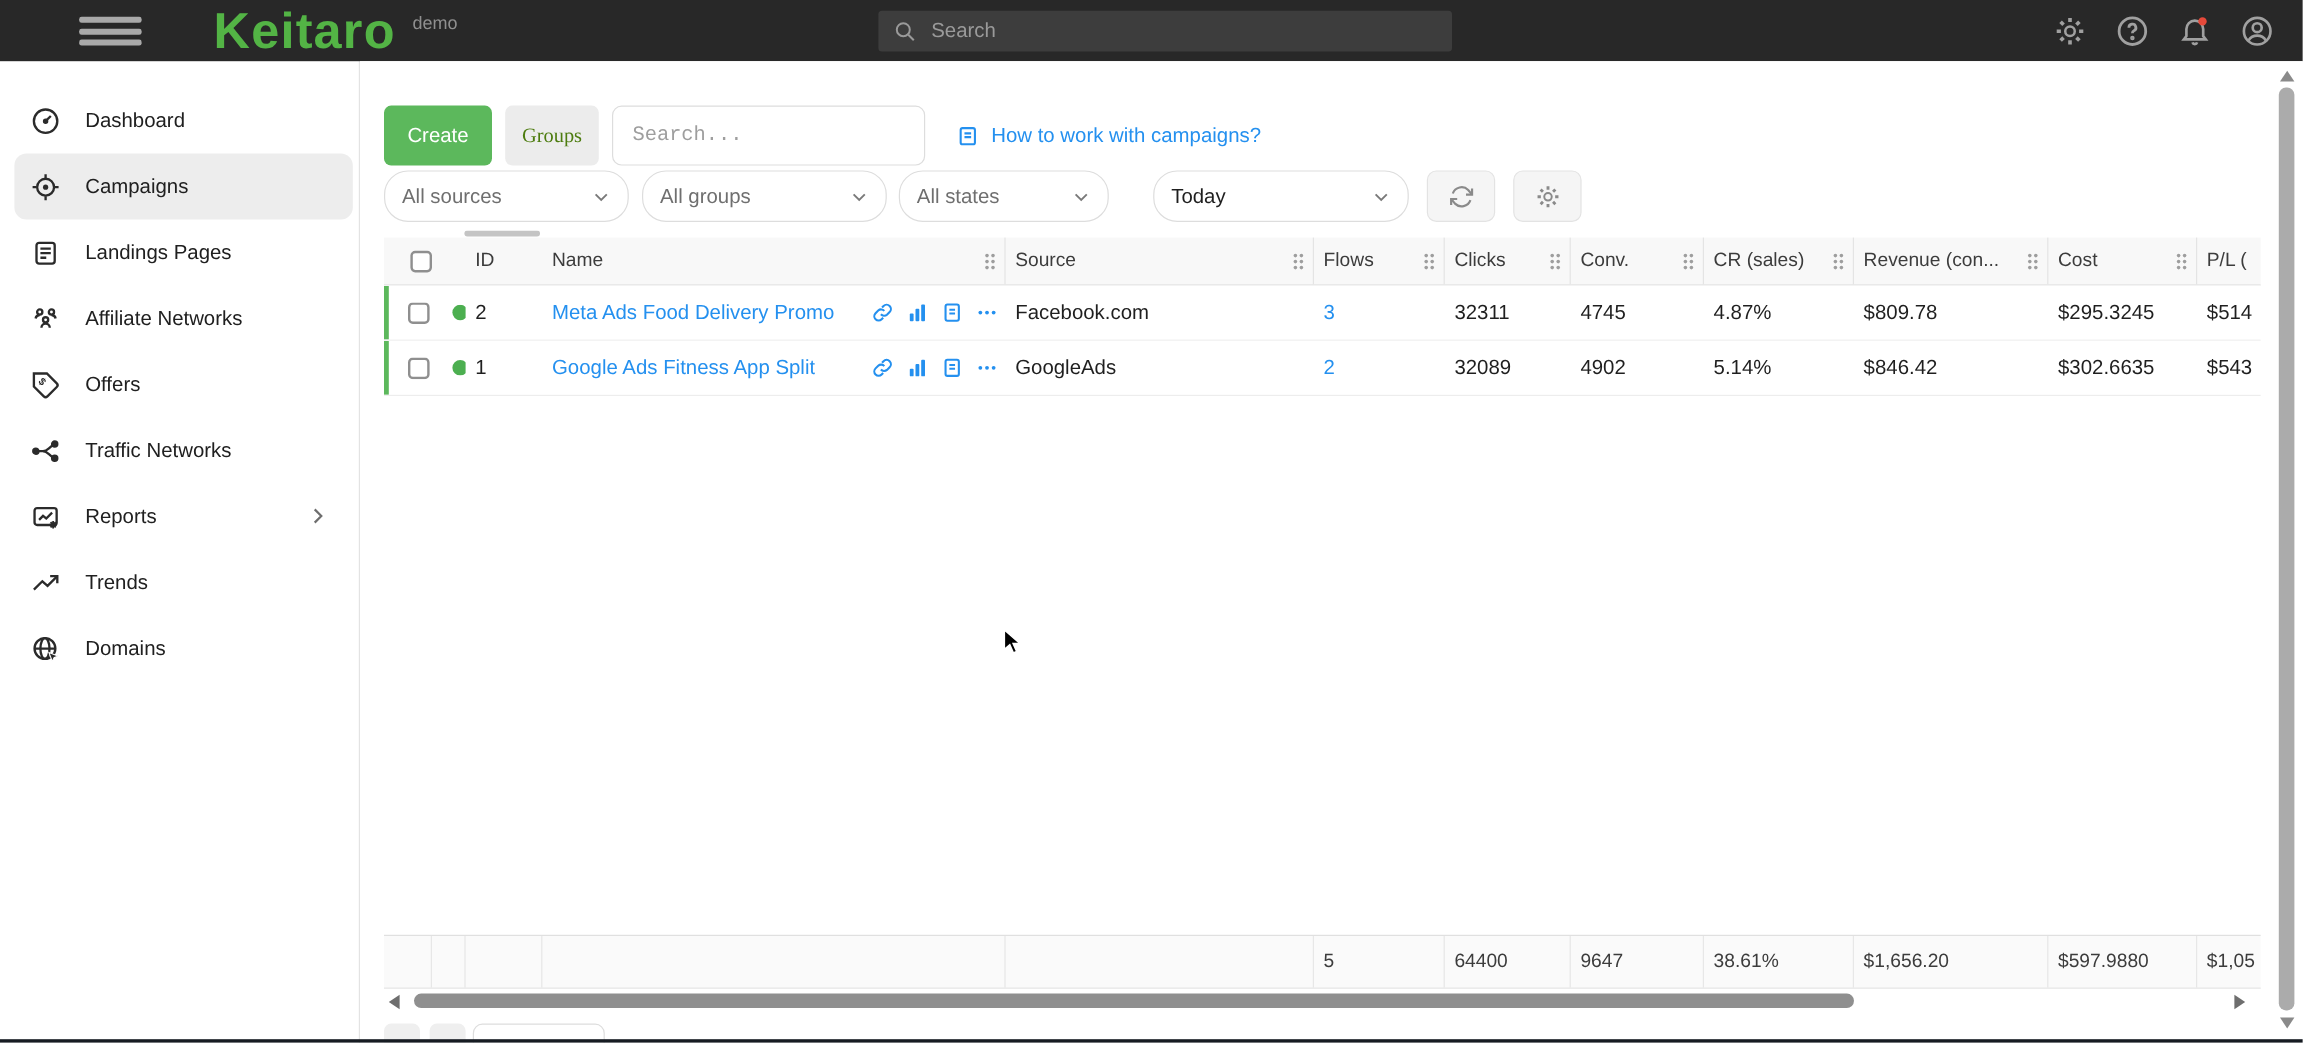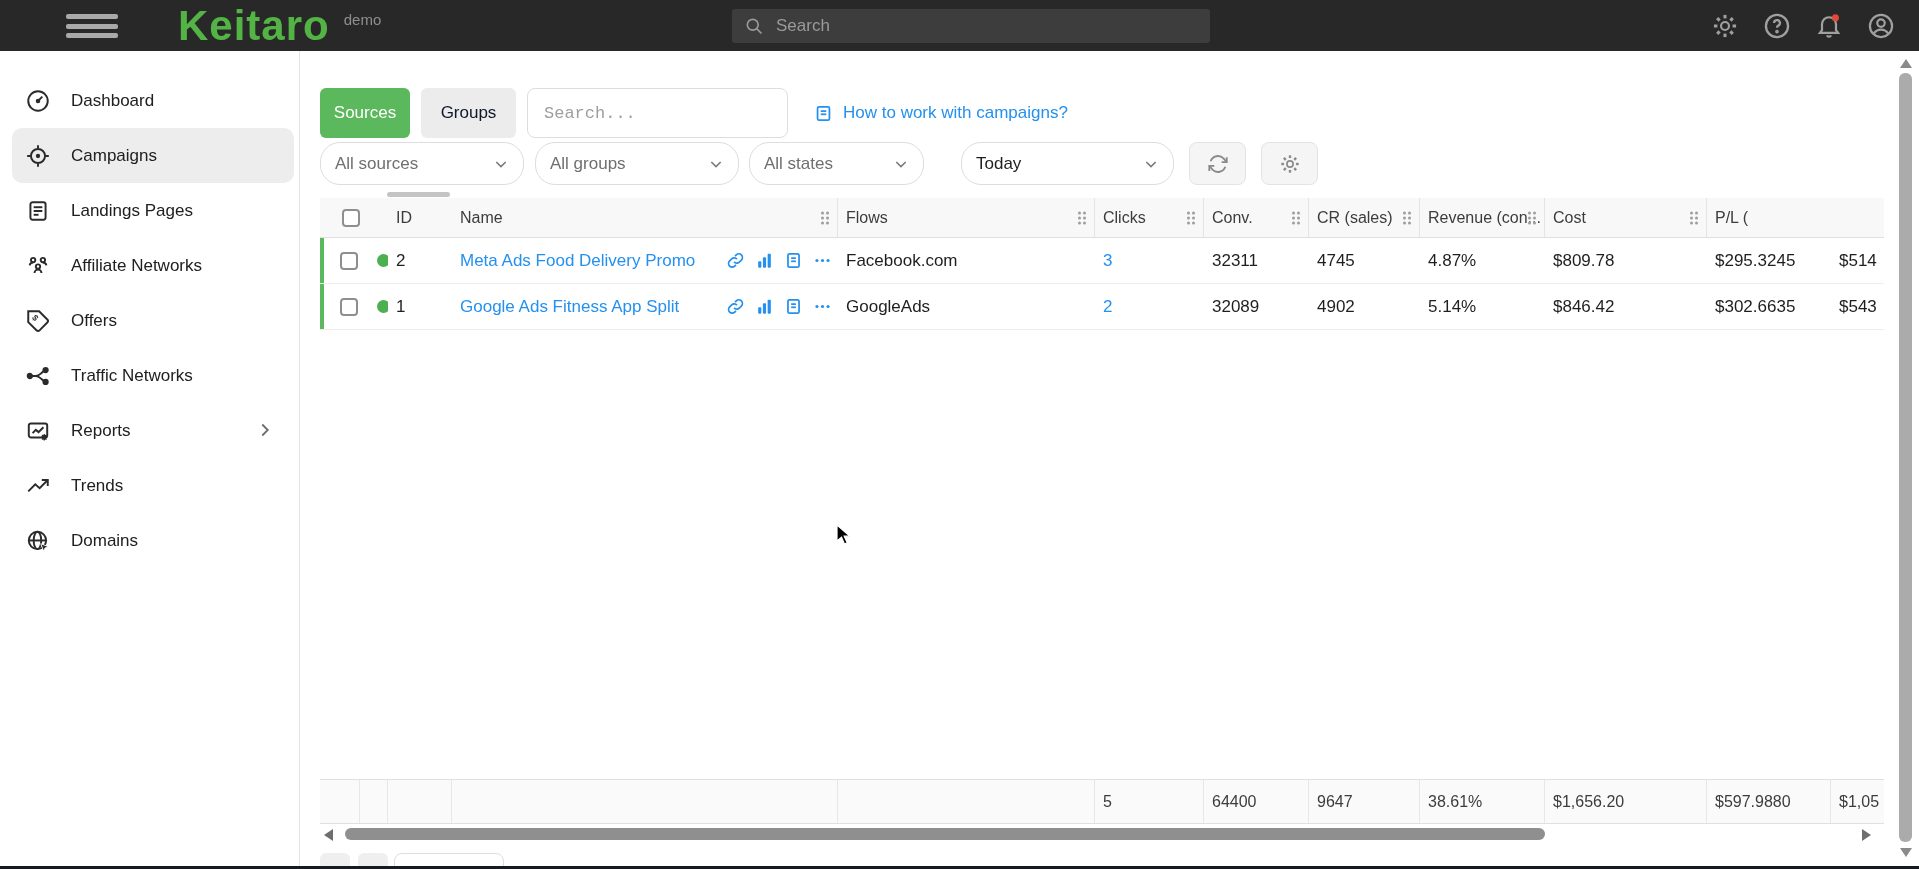--- a/index.html
+++ b/index.html
@@ -32,21 +32,21 @@
   .sb-item .sb-label { margin-left:20px; font-size:17px; color:#202020; }
   .sb-item .sb-chev { position:absolute; right:18px; top:16px; }
 
   .main { position:relative; flex:1; background:#fff; padding-left:20px; overflow:hidden; }
 
   
   .toolbar { margin-top:37px; display:flex; align-items:center; height:50px; }
   .btn { height:50px; border:none; border-radius:6px; font-size:17px; cursor:pointer;
          font-family:"Liberation Sans", sans-serif; }
   .btn-create { width:90px; background:#5cb85c; color:#fff; }
-  .btn-groups { width:95px; margin-left:11px; background:#ececec; color:#0f172a; }
+  .btn-groups { width:78px; margin-left:11px; background:#ececec; color:#4d7c0f;font-family:Liberation Serif, serif; }
   .tb-input { width:261px; height:50px; margin-left:11px; border:1px solid #ddd; border-radius:8px;
               padding:0 16px; font-size:17px; color:#444; outline:none;
               font-family:Liberation Mono, monospace; }
   .tb-input::placeholder { color:#9e9e9e; }
   .help-link { display:flex; align-items:center; margin-left:26px; cursor:pointer; }
   .help-link .hl-text { margin-left:10px; font-size:17px; color:#2490ef; }
 
   
   .filterbar { margin-top:4px; display:flex; align-items:center; height:43px; }
   .fselect { height:43px; border:1px solid #ddd; border-radius:20px; background:#fff;
@@ -270,21 +270,21 @@
             <line x1="3.5" y1="11.5" x2="19.5" y2="11.5"></line>
             <path d="M14.5 14.5l7 2.7-3 1.3-1.3 3z" fill="#2b2b2b" stroke="#fff" stroke-width="0.8"></path>
           </svg>
         <span class="sb-label">Domains</span>
       </div>
     </nav>
 
     <main class="main">
 
       <div class="toolbar">
-        <button class="btn btn-create">Sources</button>
+        <button class="btn btn-create">Create</button>
         <button class="btn btn-groups">Groups</button>
         <input class="tb-input" placeholder="Search..." style="">
         <div class="help-link">
           <svg width="19" height="19" viewBox="0 0 24 24" fill="none" stroke="#2490ef" stroke-width="2.2">
               <rect x="4.5" y="3.5" width="15" height="17" rx="2"></rect>
               <line x1="8.5" y1="9" x2="15.5" y2="9"></line>
               <line x1="8.5" y1="13" x2="15.5" y2="13"></line>
             </svg>
           <span class="hl-text">How to work with campaigns?</span>
         </div>
@@ -357,20 +357,31 @@
             <svg class="grip" width="12" height="16" viewBox="0 0 12 16" fill="#9e9e9e">
                 <circle cx="3.5" cy="3" r="1.5"></circle>
                 <circle cx="8.5" cy="3" r="1.5"></circle>
                 <circle cx="3.5" cy="8" r="1.5"></circle>
                 <circle cx="8.5" cy="8" r="1.5"></circle>
                 <circle cx="3.5" cy="13" r="1.5"></circle>
                 <circle cx="8.5" cy="13" r="1.5"></circle>
               </svg>
             </div>
           <div class="th sep">
+              <span>Source</span>
+            <svg class="grip" width="12" height="16" viewBox="0 0 12 16" fill="#9e9e9e">
+                <circle cx="3.5" cy="3" r="1.5"></circle>
+                <circle cx="8.5" cy="3" r="1.5"></circle>
+                <circle cx="3.5" cy="8" r="1.5"></circle>
+                <circle cx="8.5" cy="8" r="1.5"></circle>
+                <circle cx="3.5" cy="13" r="1.5"></circle>
+                <circle cx="8.5" cy="13" r="1.5"></circle>
+              </svg>
+            </div>
+          <div class="th sep">
               <span>Flows</span>
             <svg class="grip" width="12" height="16" viewBox="0 0 12 16" fill="#9e9e9e">
                 <circle cx="3.5" cy="3" r="1.5"></circle>
                 <circle cx="8.5" cy="3" r="1.5"></circle>
                 <circle cx="3.5" cy="8" r="1.5"></circle>
                 <circle cx="8.5" cy="8" r="1.5"></circle>
                 <circle cx="3.5" cy="13" r="1.5"></circle>
                 <circle cx="8.5" cy="13" r="1.5"></circle>
               </svg>
             </div>

